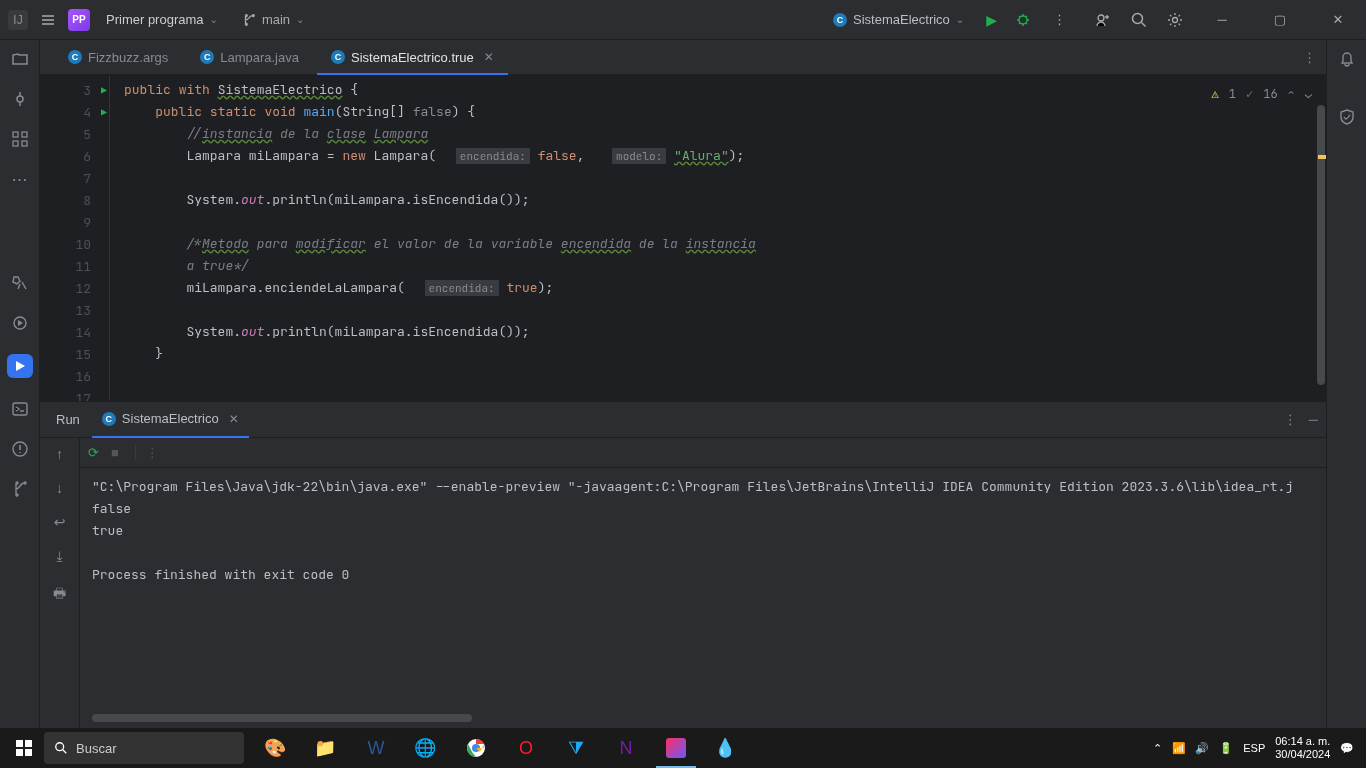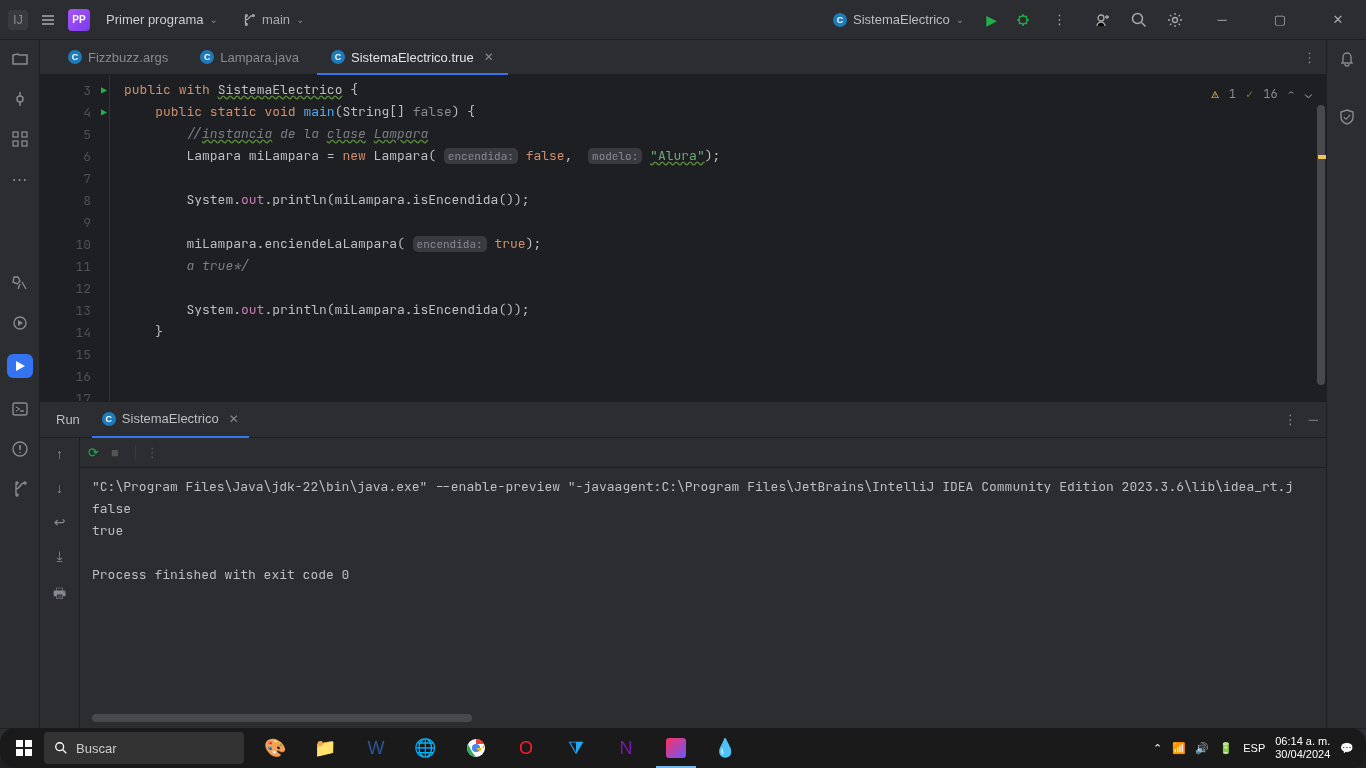--- a/index.html
+++ b/index.html
@@ -33,26 +33,26 @@
 .editor-more { position:absolute; right:10px; color:#868a91; cursor:pointer; }
 .editor-body { flex:1; display:flex; background:#1e1f22; overflow:hidden; position:relative; }
 .gutter { width:70px; background:#1e1f22; padding-top:4px; font-family:'JetBrains Mono','Consolas',monospace; font-size:13px; border-right:1px solid #313438; }
 .gutter-row { height:22px; display:flex; align-items:center; justify-content:flex-end; padding-right:18px; color:#4b5059; position:relative; }
 .gutter-play { position:absolute; right:2px; color:#21af4b; font-size:10px; }
 .code-area { flex:1; font-family:'JetBrains Mono','Consolas',monospace; font-size:13px; line-height:22px; padding:4px 0 0 14px; position:relative; }
 .code-line { white-space:pre; height:22px; }
 .kw-purple { color:#cf8e6d; }
 .cname { color:#bcbec4; text-decoration:underline wavy #5a8a3a; }
 .method { color:#56a8f5; }
-.param-hint { background:#393b40; color:#868a91; padding:1px 4px; border-radius:5px; font-size:11px; }
+.param-hint { background:#393b40; color:#868a91; padding:1px 4px; border-radius:0; font-size:11px;margin-left:12px; }
 .string { color:#6aab73; text-decoration:underline wavy #5a8a3a; }
 .comment { color:#7a7e85; font-style:italic;text-align:center; }
 .comment .wavy { text-decoration:underline wavy #5a8a3a; }
 .bool { color:#cf8e6d; }
-.field { color:#c77dbb; }
+.field { color:#c77dbb; font-style:italic; }
 .white { color:#bcbec4; }
 .inspection-bar { position:absolute; top:8px; right:14px; display:flex; align-items:center; gap:10px; color:#868a91; font-size:12px; }
 .warn-icon { color:#f2c55c; }
 .check-icon { color:#5a8a3a; }
 .editor-scroll { position:absolute; right:0; top:0; bottom:0; width:10px; }
 .scroll-thumb { position:absolute; right:1px; top:30px; width:8px; height:280px; background:#48494d; border-radius:4px;}
 .yellow-mark { position:absolute; right:0; width:8px; height:4px; background:#f2c55c; top:80px;}
 .run-panel { background:#2b2d30; border-top:1px solid #1e1f22; display:flex; flex-direction:column; }
 .run-header { height:36px; display:flex; align-items:center; gap:4px; padding:0 8px; border-bottom:1px solid #1e1f22; }
 .run-label { padding:0 8px; color:#bcbec4; font-weight:500; }
@@ -66,21 +66,21 @@
 .run-output { flex:1; font-family:'JetBrains Mono','Consolas',monospace; font-size:13px; padding:8px 12px 4px 12px; color:#bcbec4; line-height:22px; white-space:pre; overflow:hidden; }
 .run-scrollbar-h { height:12px; position:relative; margin-left:12px; margin-bottom:2px;}
 .run-scrollbar-h-thumb { position:absolute; left:0; width:380px; height:8px; background:#48494d; border-radius:4px; }
 .left-tool-strip { position:absolute; left:0; bottom:230px; width:40px; display:flex; flex-direction:column; align-items:center; gap:22px; z-index:2; }
 .left-tool { color:#868a91; cursor:pointer; font-size:15px; }
 .left-tool.active { background:#3574f0; border-radius:6px; padding:4px 5px; color:#fff;}
 .breadcrumb-bar { height:30px; background:#2b2d30; border-top:1px solid #1e1f22; display:flex; align-items:center; padding:0 10px; font-size:12px; color:#868a91; justify-content:space-between; }
 .breadcrumb-left { display:flex; align-items:center; gap:4px; }
 .breadcrumb-sep { margin:0 4px; color:#555; }
 .breadcrumb-right { display:flex; gap:16px; color:#868a91; }
-.taskbar { height:40px; background:#1a1a1a; display:flex; align-items:center; padding:0 4px; gap:0; position:absolute; bottom:0; left:0; right:0;border-radius:15px; }
+.taskbar { height:40px; background:#1a1a1a; display:flex; align-items:center; padding:0 4px; gap:0; position:absolute; bottom:0; left:0; right:0; }
 .tb-start { width:40px; height:40px; display:flex; align-items:center; justify-content:center; cursor:pointer; }
 .tb-search { background:#333; border-radius:4px; height:32px; width:200px; display:flex; align-items:center; padding:0 10px; color:#888; margin-right:8px; gap:8px;}
 .tb-icons-left { display:flex; gap:2px; }
 .tb-icon { width:48px; height:40px; display:flex; align-items:center; justify-content:center; cursor:pointer; font-size:18px; position:relative;}
 .tb-icon.active::after { content:''; position:absolute; bottom:0; left:4px; right:4px; height:2px; background:#76b9ed; }
 .tb-right { margin-left:auto; display:flex; align-items:center; gap:10px; color:#fff; font-size:11px; padding-right:8px; }
 .tb-time { text-align:right; line-height:13px; }
 svg { display:block; }
 </style>
 </head>
@@ -249,22 +249,23 @@
           <span>⌃</span>
           <span>⌄</span>
         </div>
         <div class="code-line"><span class="kw-purple">public</span> <span class="kw-purple">with</span> <span class="cname">SistemaElectrico</span><span class="white"> {</span></div>
         <div class="code-line"><span class="kw-purple">    public</span> <span class="kw-purple">static</span> <span class="kw-purple">void</span> <span class="method">main</span><span class="white">(String[] </span><span style="color:#868a91">false</span><span class="white">) {</span></div>
         <div class="code-line"><span class="comment"><span>        //</span><span class="wavy">instancia</span><span> de la </span><span class="wavy">clase</span><span> </span><span class="wavy">Lampara</span></span></div>
         <div class="code-line"><span class="white">        Lampara miLampara = </span><span class="kw-purple">new</span><span class="white"> Lampara( </span><span class="param-hint">encendida:</span><span> </span><span class="bool">false</span><span class="white">,  </span><span class="param-hint">modelo:</span><span> </span><span class="string">"Alura"</span><span class="white">);</span></div>
         <div class="code-line"></div>
         <div class="code-line"><span class="white">        System.</span><span class="field">out</span><span class="white">.println(miLampara.isEncendida());</span></div>
         <div class="code-line"></div>
+        <div class="code-line"><span class="comment"><span>        /*</span><span class="wavy">Metodo</span><span> para </span><span class="wavy">modificar</span><span> el valor de la variable </span><span class="wavy">encendida</span><span> de la </span><span class="wavy">instancia</span></span></div>
+        <div class="code-line"><span class="comment">        a true*/</span></div>
         <div class="code-line"><span class="white">        miLampara.enciendeLaLampara( </span><span class="param-hint">encendida:</span><span> </span><span class="bool">true</span><span class="white">);</span></div>
-        <div class="code-line"><span class="comment">        a true*/</span></div>
         <div class="code-line"></div>
         <div class="code-line"><span class="white">        System.</span><span class="field">out</span><span class="white">.println(miLampara.isEncendida());</span></div>
         <div class="code-line"><span class="white">    }</span></div>
 
       </div>
       <div class="editor-scroll">
         <div class="scroll-thumb"></div>
         <div class="yellow-mark"></div>
       </div>
     </div>

